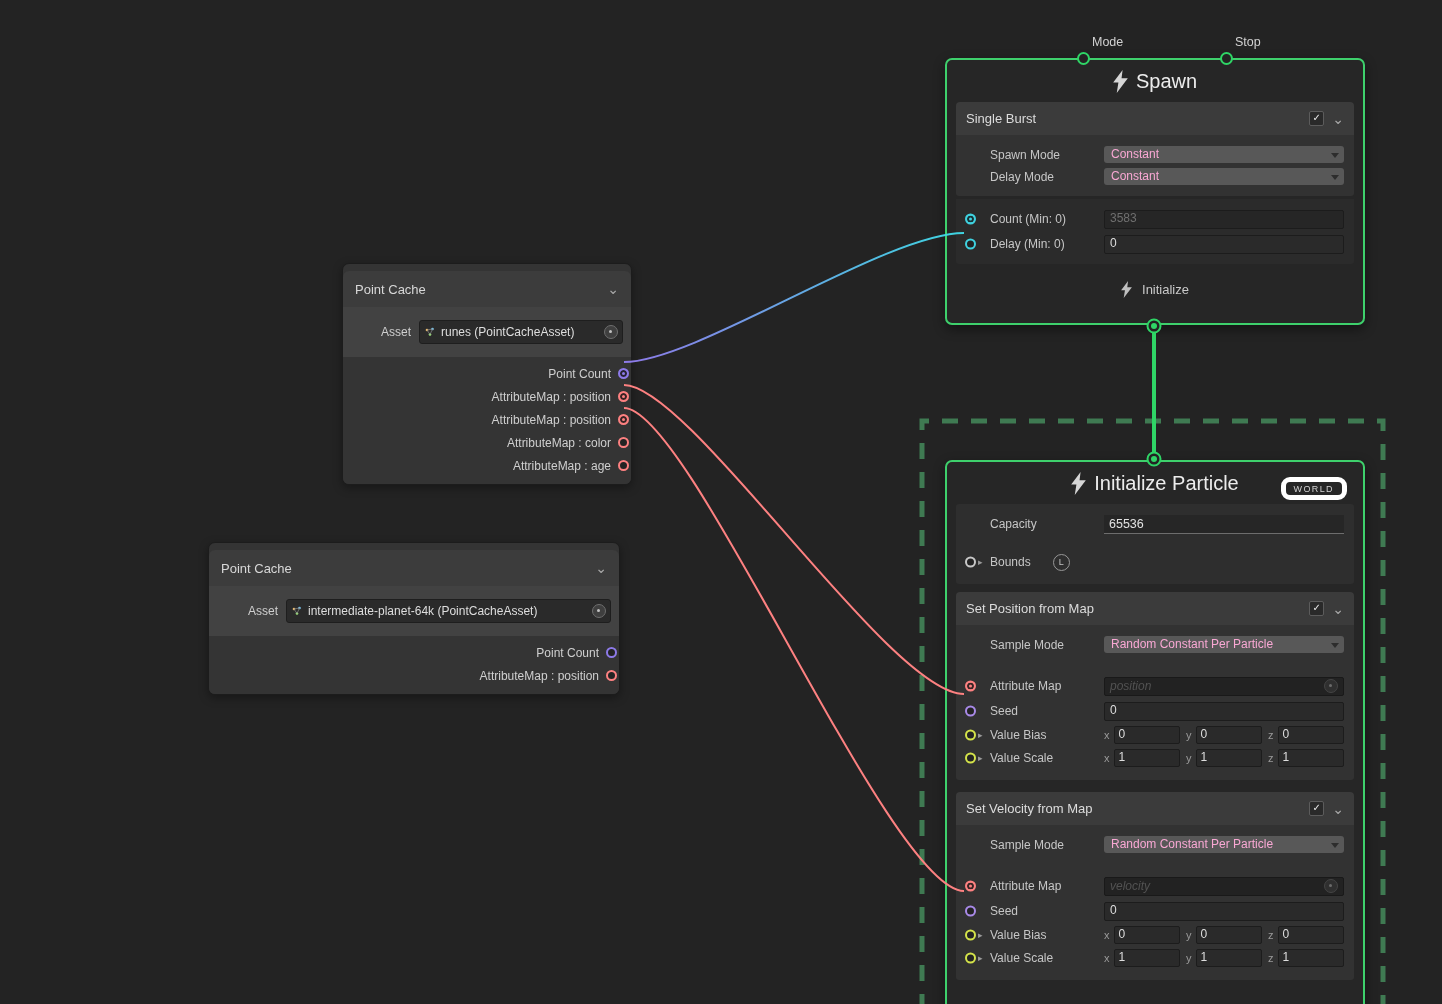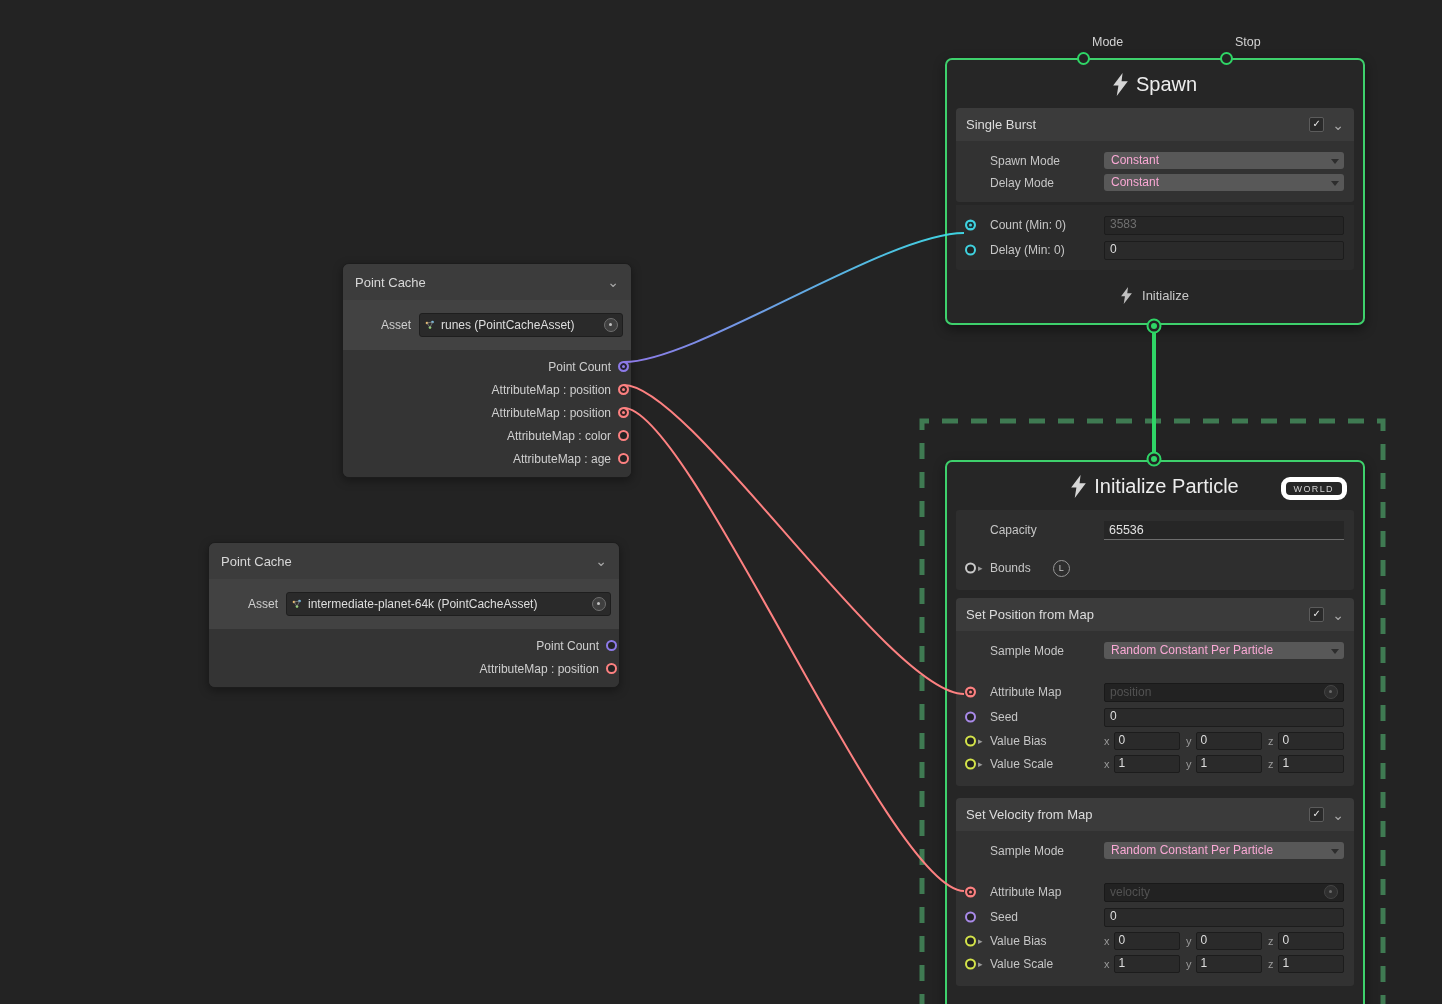--- a/index.html
+++ b/index.html
@@ -11,59 +11,59 @@
   }
   svg.layer{position:absolute;left:0;top:0;pointer-events:none;}
   #underlay{z-index:0;}
   #overlay{z-index:4;}
 
   .node{position:absolute;z-index:2;border-radius:7px;}
   .opnode{background:#343434;border:1px solid #1c1c1c;box-shadow:0 3px 10px rgba(0,0,0,.35);}
   .ctxnode{background:#262626;border:2px solid #3ed06c;box-shadow:0 4px 12px rgba(0,0,0,.45);box-sizing:border-box;}
 
   
-  .op-header{height:36px;background:#3c3c3c;border-radius:6px 6px 0 0;display:flex;align-items:center;padding:0 12px;}
+  .op-header{height:36px;background:#3c3c3c;border-radius:6px 6px 0 0;display:flex;align-items:center;padding:0 12px;margin-top:7px;}
   .op-title{font-size:13px;color:#d8d8d8;}
   .chev{margin-left:auto;font-size:14px;color:#a8a8a8;line-height:10px;}
   .asset-row{background:#424242;display:flex;align-items:center;padding:13px 8px;gap:8px;}
   .asset-label{font-size:12px;color:#cfcfcf;text-align:right;flex:none;}
   .objfield{flex:1;height:22px;background:#2a2a2a;border:1px solid #1e1e1e;border-radius:3px;display:flex;align-items:center;gap:5px;padding:0 4px;}
   .objtext{font-size:12px;color:#dedede;flex:1;white-space:nowrap;overflow:hidden;}
   .picker{width:12px;height:12px;border-radius:50%;background:#3f3f3f;border:1px solid #6e6e6e;position:relative;flex:none;}
   .picker::after{content:"";position:absolute;left:3.5px;top:3.5px;width:3px;height:3px;border-radius:50%;background:#c2c2c2;}
   .picker.dim{opacity:.45;}
   .outputs{background:#343434;border-radius:0 0 6px 6px;padding:5px 0 7px;}
   .outrow{display:flex;justify-content:flex-end;align-items:center;gap:7px;height:23px;padding-right:2px;font-size:12px;color:#cfcfcf;}
 
   
   .pt{width:7px;height:7px;border:2px solid currentColor;border-radius:50%;background:#232323;flex:none;display:inline-block;}
   .pt.filled{background:currentColor;box-shadow:inset 0 0 0 2px rgba(20,20,20,.85);}
 
   
-  .ctx-title{height:48px;display:flex;align-items:center;justify-content:center;gap:8px;font-size:20px;color:#ececec;position:relative;}
+  .ctx-title{height:42px;display:flex;align-items:center;justify-content:center;gap:8px;font-size:20px;color:#ececec;position:relative;}
   .bolt{display:inline-flex;}
   .space-badge{position:absolute;right:16px;top:15px;border:5px solid #ffffff;border-radius:9px;padding:2px 8px 1px;font-size:9px;letter-spacing:1.4px;color:#d2d2d2;}
   .blk{margin:0 9px;}
   .blk-h{height:33px;background:#3b3b3b;border-radius:4px 4px 0 0;display:flex;align-items:center;padding:0 10px;font-size:13px;color:#dcdcdc;}
   .blk-h .cb{margin-left:auto;}
   .blk-h .chev{margin-left:8px;}
   .cb{width:13px;height:13px;background:#2a2a2a;border:1px solid #5c5c5c;border-radius:2px;font-size:10px;line-height:12px;text-align:center;color:#eaeaea;flex:none;}
   .blk-b{background:#323232;padding:8px 0;border-radius:0 0 3px 3px;}
   .blk-b.dark{background:#2b2b2b;margin-top:3px;padding:7px 0;}
   .blk-b.plain{background:#2e2e2e;border-radius:3px;}
   .prow{display:flex;align-items:center;height:21px;margin:1px 0;padding-left:34px;position:relative;}
   .prow.tall{height:24px;}
   .inport{position:absolute;left:9px;top:50%;transform:translateY(-50%);}
   .fold{position:absolute;left:22px;top:50%;transform:translateY(-50%);font-size:9px;color:#9b9b9b;}
   .plabel{width:114px;font-size:12px;color:#c6c6c6;flex:none;white-space:nowrap;}
   .dd{flex:1;height:17px;background:#585858;border-radius:3px;font-size:12px;color:#f9a8d4;padding:0 7px;line-height:17px;margin-right:10px;position:relative;white-space:nowrap;overflow:hidden;}
   .ddarrow{position:absolute;right:5px;top:7px;border-left:4px solid transparent;border-right:4px solid transparent;border-top:5px solid #2d2d2d;}
   .vfield{flex:1;height:17px;background:#2a2a2a;border:1px solid #1c1c1c;border-radius:2px;font-size:12px;color:#dedede;padding:0 5px;line-height:15px;margin-right:10px;}
   .vfield.ghost{color:#6f6f6f;background:#262626;}
-  .vfield.conn{background:#222222;border-color:#191919;color:#525252;display:flex;align-items:center;justify-content:space-between;}
+  .vfield.conn{background:#222222;border-color:#191919;color:#525252;display:flex;align-items:center;justify-content:space-between;font-style:italic;}
   .capfield{flex:1;height:18px;background:#262626;border-bottom:1px solid #6d6d6d;font-size:12.5px;color:#e2e2e2;padding:0 5px;line-height:18px;margin-right:10px;}
   .xyz{flex:1;display:flex;gap:6px;margin-right:10px;}
   .axgrp{flex:1;display:flex;align-items:center;gap:4px;}
   .axlab{font-size:11px;color:#9a9a9a;flex:none;}
   .axfield{flex:1;min-width:0;height:16px;background:#2a2a2a;border:1px solid #1c1c1c;border-radius:2px;font-size:12px;color:#dedede;padding:0 4px;line-height:14px;}
   .licon{width:15px;height:15px;border:1px solid #979797;border-radius:50%;font-size:9px;display:flex;align-items:center;justify-content:center;color:#c3c3c3;margin-left:22px;flex:none;}
   .flowout{height:50px;display:flex;align-items:center;justify-content:center;gap:10px;font-size:13px;color:#c9c9c9;}
 
   
   .flowlabel{position:absolute;z-index:5;font-size:12.5px;color:#d2d2d2;}

